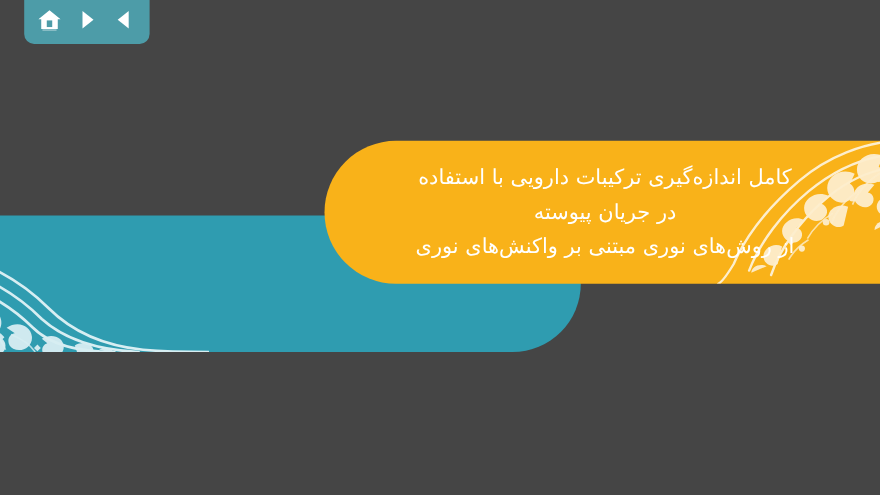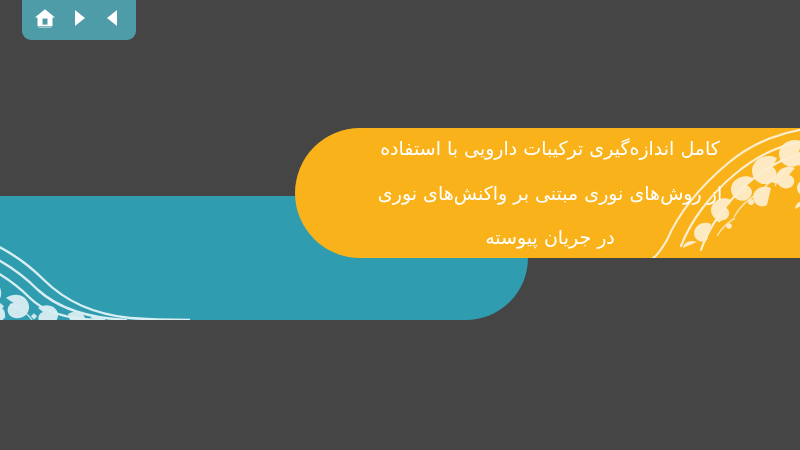--- a/index.html
+++ b/index.html
@@ -70,21 +70,21 @@
   
   #title-block{
     position:absolute;
     left:300px;top:128px;
     width:500px;height:130px;
     z-index:30;
     display:flex;
     flex-direction:column;
     align-items:center;
     justify-content:center;
-    gap:16px;
+    gap:3px;
     pointer-events:none;
   }
   .title-line{
     color:#ffffff;
     font-size:19px;
     line-height:1.52;
     font-weight:400;
     text-align:center;
     direction:rtl;
     white-space:nowrap;
@@ -189,15 +189,15 @@
       <path d="M172 26 c-14 6-26 18-32 32"></path>
       <path d="M148 44 c-12 7-22 18-27 31"></path>
       <path d="M122 66 c-10 6-18 14-23 23"></path>
       <path d="M100 90 c-8 5-14 11-18 18"></path>
     </g>
   </svg>
 </div>
 
 <div id="title-block">
   <div class="title-line">کامل اندازه‌گیری ترکیبات دارویی با استفاده</div>
+  <div class="title-line">در جریان پیوسته</div>
   <div class="title-line">از روش‌های نوری مبتنی بر واکنش‌های نوری</div>
-  <div class="title-line">در جریان پیوسته</div>
 </div>
 
 </body></html>

